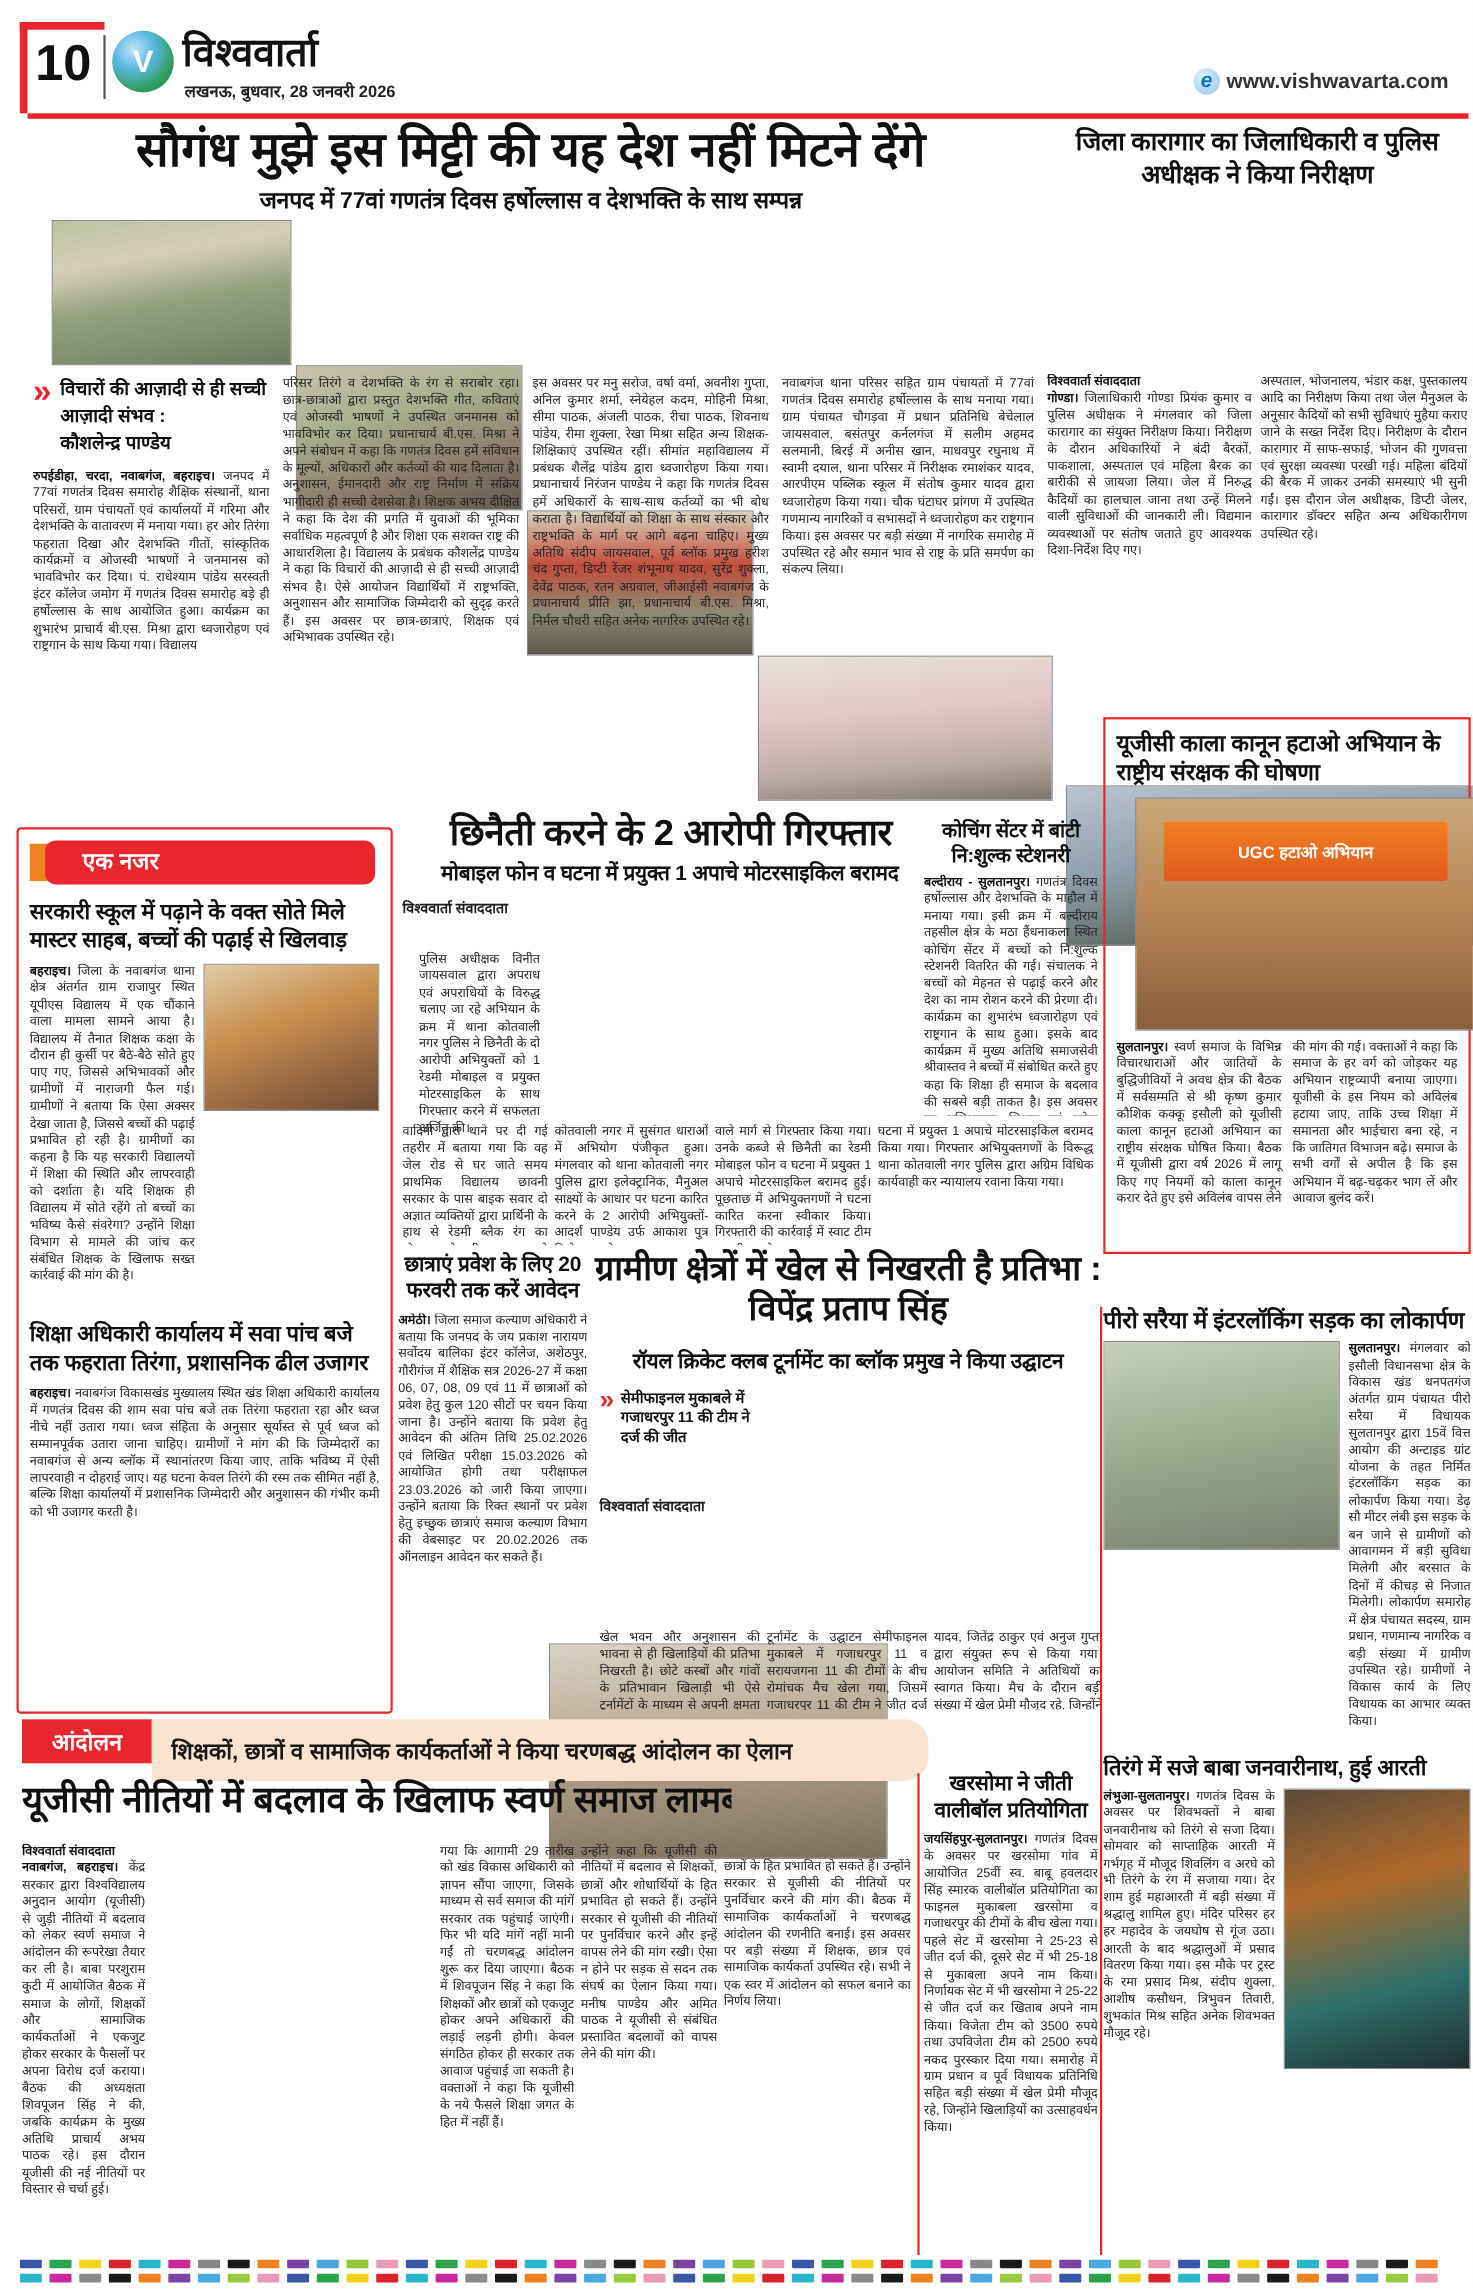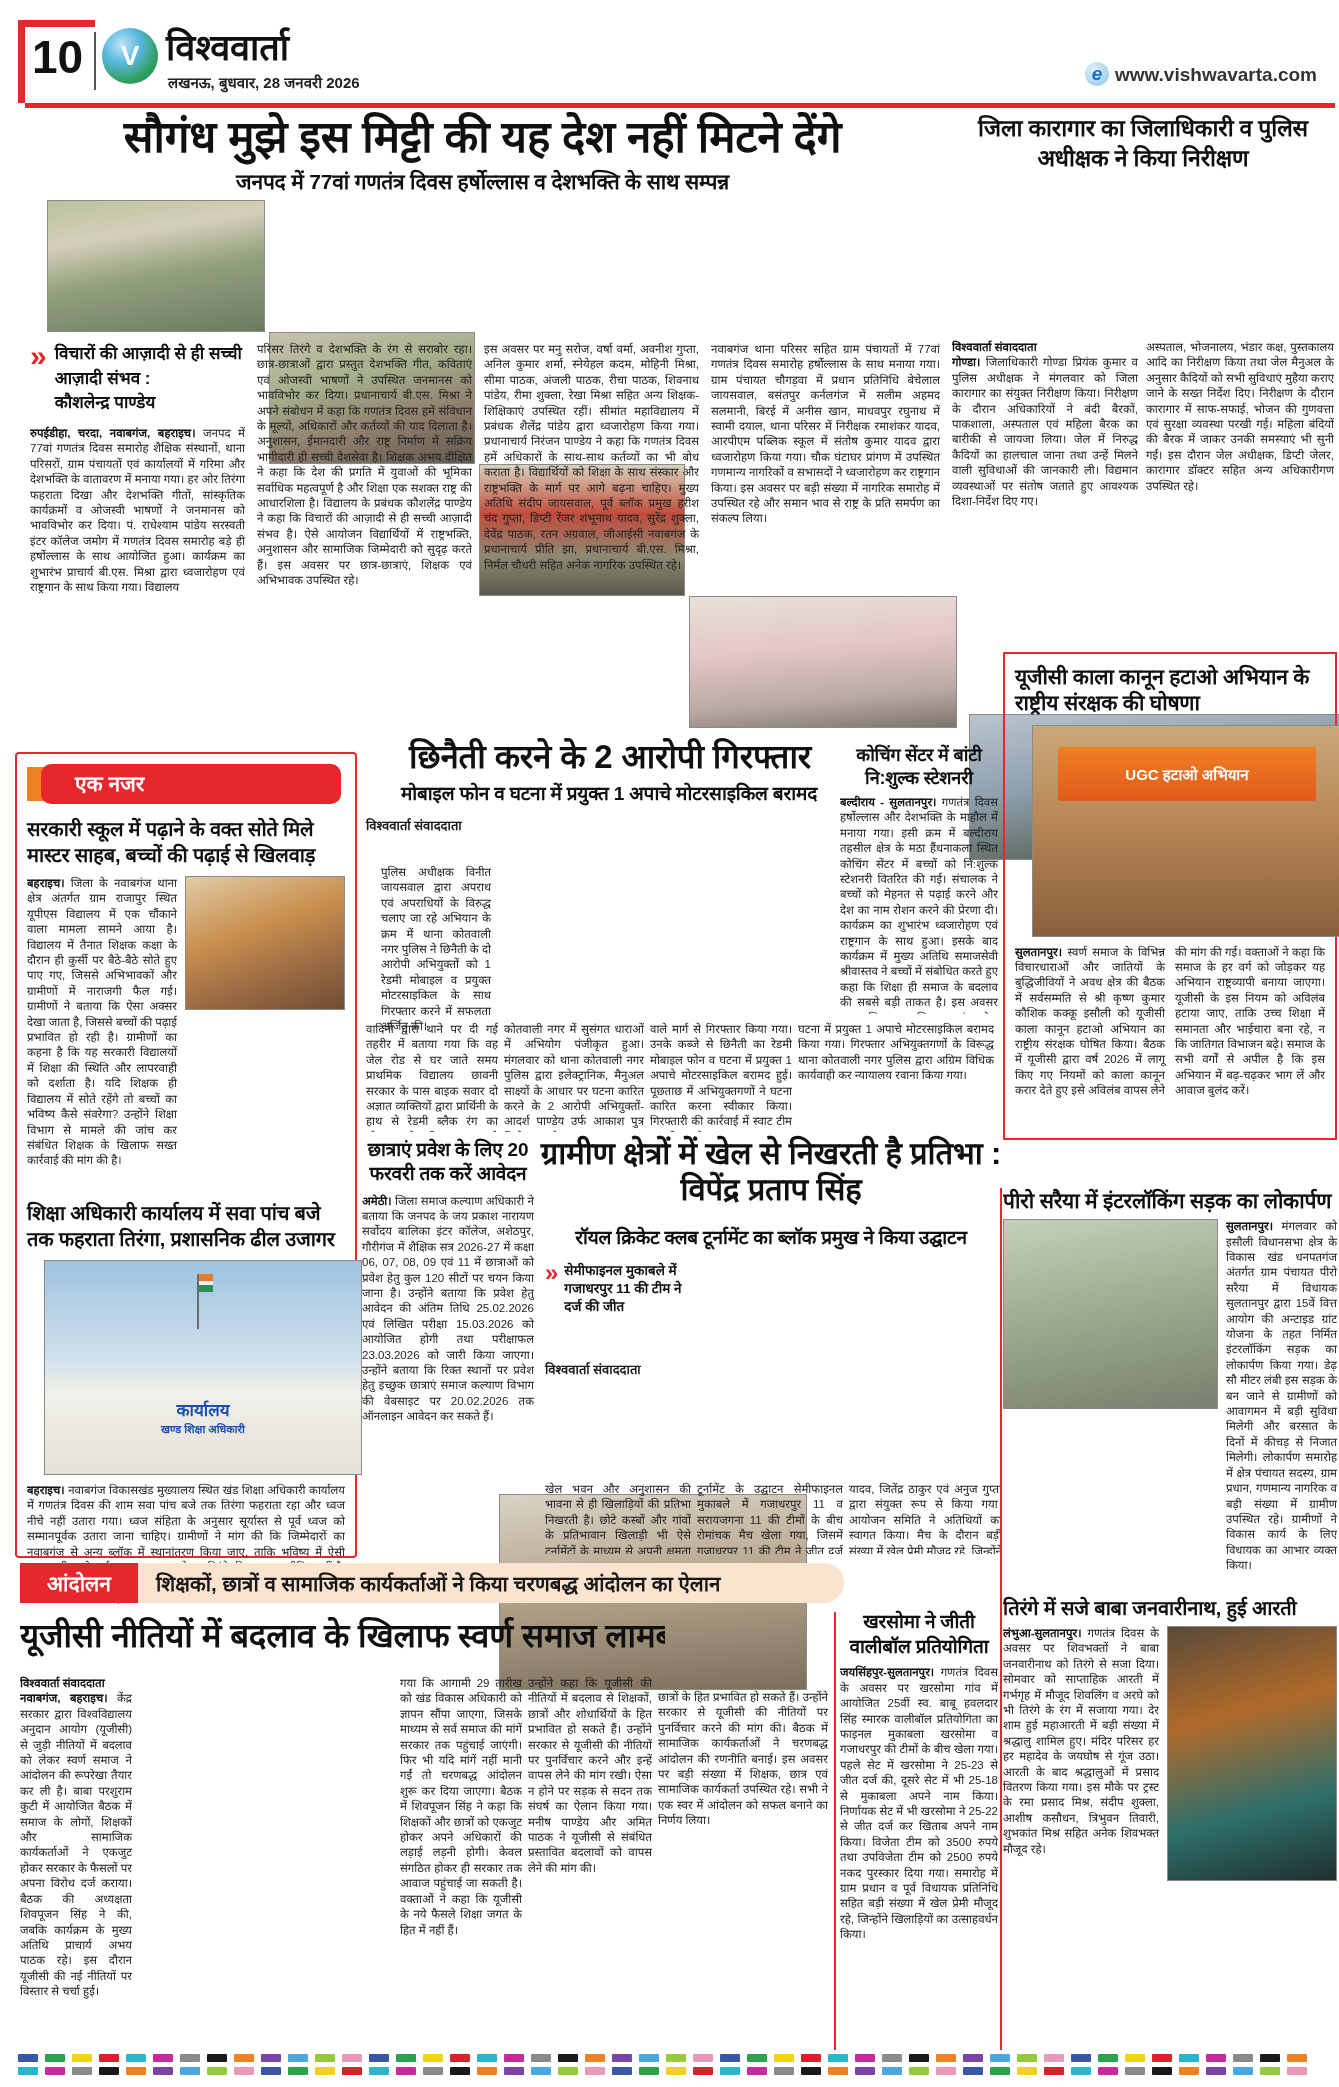--- a/index.html
+++ b/index.html
@@ -116,27 +116,20 @@
     <div class="badge-eknazar-wrap">
       <div class="badge-eknazar-orange"></div>
       <div class="badge-eknazar">एक नजर</div>
     </div>
     <div class="headline" style="font-size:20px;line-height:1.3;margin-top:10px;">सरकारी स्कूल में पढ़ाने के वक्त सोते मिले मास्टर साहब, बच्चों की पढ़ाई से खिलवाड़</div>
     <div style="margin-top:8px;height:318px;overflow:hidden;">
       <div class="photo ph-class" style="float:right;width:160px;height:134px;margin:0 0 4px 8px;"></div>
       <p class="body-text" style="margin:0;"><b>बहराइच।</b> <span>जिला के नवाबगंज थाना क्षेत्र अंतर्गत ग्राम राजापुर स्थित यूपीएस विद्यालय में एक चौंकाने वाला मामला सामने आया है। विद्यालय में तैनात शिक्षक कक्षा के दौरान ही कुर्सी पर बैठे-बैठे सोते हुए पाए गए, जिससे अभिभावकों और ग्रामीणों में नाराजगी फैल गई। ग्रामीणों ने बताया कि ऐसा अक्सर देखा जाता है, जिससे बच्चों की पढ़ाई प्रभावित हो रही है। ग्रामीणों का कहना है कि यह सरकारी विद्यालयों में शिक्षा की स्थिति और लापरवाही को दर्शाता है। यदि शिक्षक ही विद्यालय में सोते रहेंगे तो बच्चों का भविष्य कैसे संवरेगा? उन्होंने शिक्षा विभाग से मामले की जांच कर संबंधित शिक्षक के खिलाफ सख्त कार्रवाई की मांग की है।</span></p>
     </div>
     <div class="headline" style="font-size:20px;line-height:1.3;margin-top:6px;">शिक्षा अधिकारी कार्यालय में सवा पांच बजे तक फहराता तिरंगा, प्रशासनिक ढील उजागर</div>
-    <div class="photo ph-sky" style="width:100%;height:215px;margin-top:8px;">
-      <div class="flag"></div>
-      <div class="sign-text">
-        <div style="font-size:17px;">कार्यालय</div>
-        <div style="font-size:11px;">खण्ड शिक्षा अधिकारी</div>
-      </div>
-    </div>
     <p class="body-text" style="margin:8px 0 0;height:128px;"><b>बहराइच।</b> <span>नवाबगंज विकासखंड मुख्यालय स्थित खंड शिक्षा अधिकारी कार्यालय में गणतंत्र दिवस की शाम सवा पांच बजे तक तिरंगा फहराता रहा और ध्वज नीचे नहीं उतारा गया। ध्वज संहिता के अनुसार सूर्यास्त से पूर्व ध्वज को सम्मानपूर्वक उतारा जाना चाहिए। ग्रामीणों ने मांग की कि जिम्मेदारों का नवाबगंज से अन्य ब्लॉक में स्थानांतरण किया जाए, ताकि भविष्य में ऐसी लापरवाही न दोहराई जाए। यह घटना केवल तिरंगे की रस्म तक सीमित नहीं है, बल्कि शिक्षा कार्यालयों में प्रशासनिक जिम्मेदारी और अनुशासन की गंभीर कमी को भी उजागर करती है।</span></p>
   </div>
 
   <div class="abs headline center" style="left:380px;top:733px;width:460px;font-size:33px;">छिनैती करने के 2 आरोपी गिरफ्तार</div>
   <div class="abs headline center" style="left:366px;top:780px;width:486px;font-size:19px;">मोबाइल फोन व घटना में प्रयुक्त 1  अपाचे मोटरसाइकिल बरामद</div>
   <div class="abs bold" style="left:366px;top:816px;font-size:13px;">विश्ववार्ता संवाददाता</div>
   <p class="abs body-text" style="left:366px;top:850px;width:110px;height:178px;margin:15px;">पुलिस अधीक्षक विनीत जायसवाल द्वारा अपराध एवं अपराधियों के विरुद्ध चलाए जा रहे अभियान के क्रम में थाना कोतवाली नगर पुलिस ने छिनैती के दो आरोपी अभियुक्तों को 1 रेडमी मोबाइल व प्रयुक्त मोटरसाइकिल के साथ गिरफ्तार करने में सफलता अर्जित की।</p>
   <div class="abs photo ph-indoor" style="left:482px;top:820px;width:308px;height:196px;"></div>
   <p class="abs body-text" style="left:366px;top:1022px;width:132px;height:110px;margin:0;">वादिनी द्वारा थाने पर दी गई तहरीर में बताया गया कि वह जेल रोड से घर जाते समय प्राथमिक विद्यालय छावनी सरकार के पास बाइक सवार दो अज्ञात व्यक्तियों द्वारा प्रार्थिनी के हाथ से रेडमी ब्लैक रंग का मोबाइल फोन छीन कर फरार हो गए थे। वादिनी की तहरीर पर थाना</p>
   <p class="abs body-text" style="left:504px;top:1022px;width:140px;height:110px;margin:0;">कोतवाली नगर में सुसंगत धाराओं में अभियोग पंजीकृत हुआ। मंगलवार को थाना कोतवाली नगर पुलिस द्वारा इलेक्ट्रानिक, मैनुअल साक्ष्यों के आधार पर घटना कारित करने के 2 आरोपी अभियुक्तों- आदर्श पाण्डेय उर्फ आकाश पुत्र विनोद पाण्डेय, अभय उपाध्याय को राधेपुरवा से चांदमारी जाने</p>
@@ -159,21 +152,21 @@
     <span class="quote-mark" style="font-size:24px;">»</span>
     <span class="bold" style="font-size:13.5px;line-height:1.35;color:#111;">सेमीफाइनल मुकाबले में गजाधरपुर 11 की टीम ने दर्ज की जीत</span>
   </div>
   <div class="abs bold" style="left:545px;top:1360px;font-size:13px;">विश्ववार्ता संवाददाता</div>
 
   <p class="abs body-text" style="left:545px;top:1482px;width:146px;height:72px;margin:0;">खेल भवन और अनुशासन की भावना से ही खिलाड़ियों की प्रतिभा निखरती है। छोटे कस्बों और गांवों के प्रतिभावान खिलाड़ी भी ऐसे टूर्नामेंटों के माध्यम से अपनी क्षमता का प्रदर्शन कर सकते हैं।</p>
   <p class="abs body-text" style="left:697px;top:1482px;width:146px;height:72px;margin:0;">टूर्नामेंट के उद्घाटन सेमीफाइनल मुकाबले में गजाधरपुर 11 व सरायजगना 11 की टीमों के बीच रोमांचक मैच खेला गया, जिसमें गजाधरपुर 11 की टीम ने जीत दर्ज कर फाइनल में प्रवेश किया।</p>
   <p class="abs body-text" style="left:849px;top:1482px;width:153px;height:72px;margin:0;">यादव, जितेंद्र ठाकुर एवं अनुज गुप्ता द्वारा संयुक्त रूप से किया गया। आयोजन समिति ने अतिथियों का स्वागत किया। मैच के दौरान बड़ी संख्या में खेल प्रेमी मौजूद रहे, जिन्होंने खिलाड़ियों का उत्साहवर्धन किया।</p>
 
   <div class="abs kicker-badge" style="left:20px;top:1563px;width:118px;height:40px;">आंदोलन</div>
-  <div class="abs strap" style="left:138px;top:1563px;width:706px;height:40px;box-sizing:border-box;">शिक्षकों, छात्रों व सामाजिक कार्यकर्ताओं ने किया चरणबद्ध आंदोलन का ऐलान</div>
+  <div class="abs strap" style="left:138px;top:1563px;width:706px;height:56px;box-sizing:border-box;">शिक्षकों, छात्रों व सामाजिक कार्यकर्ताओं ने किया चरणबद्ध आंदोलन का ऐलान</div>
   <div class="abs headline" style="left:20px;top:1612px;width:645px;font-size:33px;white-space:nowrap;overflow:hidden;">यूजीसी नीतियों में बदलाव के खिलाफ स्वर्ण समाज लामबंद</div>
   <div class="abs" style="left:20px;top:1676px;width:112px;height:374px;overflow:hidden;">
     <p class="body-text" style="margin:0;"><b>विश्ववार्ता संवाददाता</b><br>
     <b>नवाबगंज, बहराइच।</b> <span>केंद्र सरकार द्वारा विश्वविद्यालय अनुदान आयोग (यूजीसी) से जुड़ी नीतियों में बदलाव को लेकर स्वर्ण समाज ने आंदोलन की रूपरेखा तैयार कर ली है। बाबा परशुराम कुटी में आयोजित बैठक में समाज के लोगों, शिक्षकों और सामाजिक कार्यकर्ताओं ने एकजुट होकर सरकार के फैसलों पर अपना विरोध दर्ज कराया। बैठक की अध्यक्षता शिवपूजन सिंह ने की, जबकि कार्यक्रम के मुख्य अतिथि प्राचार्य अभय पाठक रहे। इस दौरान यूजीसी की नई नीतियों पर विस्तार से चर्चा हुई।</span></p>
   </div>
 
   <p class="abs body-text" style="left:400px;top:1676px;width:122px;height:374px;margin:0;">गया कि आगामी 29 तारीख को खंड विकास अधिकारी को ज्ञापन सौंपा जाएगा, जिसके माध्यम से सर्व समाज की मांगें सरकार तक पहुंचाई जाएंगी। फिर भी यदि मांगें नहीं मानी गईं तो चरणबद्ध आंदोलन शुरू कर दिया जाएगा। बैठक में शिवपूजन सिंह ने कहा कि शिक्षकों और छात्रों को एकजुट होकर अपने अधिकारों की लड़ाई लड़नी होगी। केवल संगठित होकर ही सरकार तक आवाज पहुंचाई जा सकती है। वक्ताओं ने कहा कि यूजीसी के नये फैसले शिक्षा जगत के हित में नहीं हैं।</p>
   <p class="abs body-text" style="left:528px;top:1676px;width:124px;height:374px;margin:0;">उन्होंने कहा कि यूजीसी की नीतियों में बदलाव से शिक्षकों, छात्रों और शोधार्थियों के हित प्रभावित हो सकते हैं। उन्होंने सरकार से यूजीसी की नीतियों पर पुनर्विचार करने और इन्हें वापस लेने की मांग रखी। ऐसा न होने पर सड़क से सदन तक संघर्ष का ऐलान किया गया। मनीष पाण्डेय और अमित पाठक ने यूजीसी से संबंधित प्रस्तावित बदलावों को वापस लेने की मांग की।</p>
   <p class="abs body-text" style="left:658px;top:1690px;width:170px;height:360px;margin:0;">छात्रों के हित प्रभावित हो सकते हैं। उन्होंने सरकार से यूजीसी की नीतियों पर पुनर्विचार करने की मांग की। बैठक में सामाजिक कार्यकर्ताओं ने चरणबद्ध आंदोलन की रणनीति बनाई। इस अवसर पर बड़ी संख्या में शिक्षक, छात्र एवं सामाजिक कार्यकर्ता उपस्थित रहे। सभी ने एक स्वर में आंदोलन को सफल बनाने का निर्णय लिया।</p>
 

